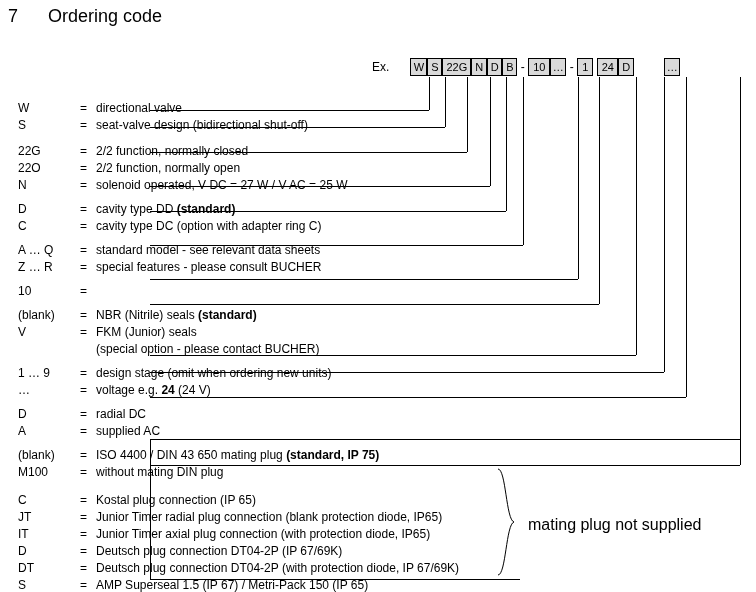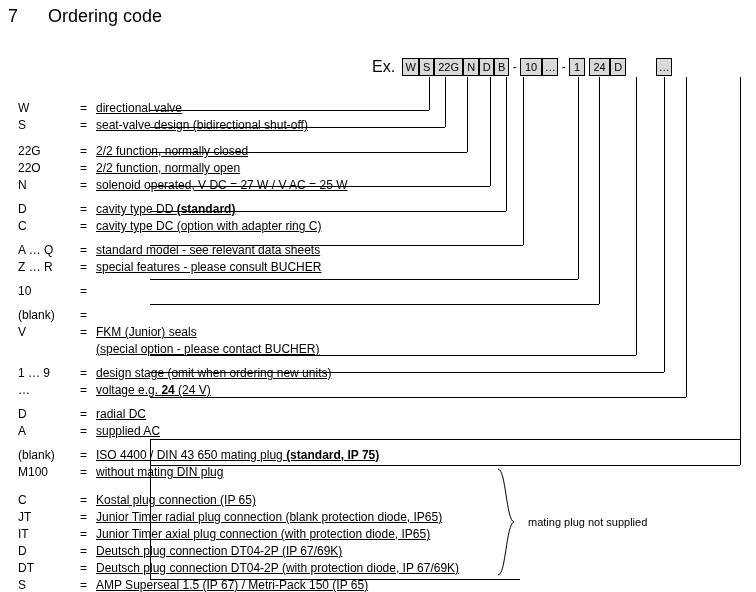--- a/index.html
+++ b/index.html
@@ -41,22 +41,22 @@
   
   .ex-row {
     position: absolute;
     left: 372px;
     top: 58px;
     display: flex;
     align-items: center;
     font-size: 12px;
   }
   .ex-label {
-    margin-right: 7px;
-    font-size: 16px;
+    margin-right: 21px;
+    font-size: 12px;
   }
   .code-box {
     border: 1px solid #000;
     background: #d9d9d9;
     height: 18px;
     min-width: 15px;
     display: flex;
     align-items: center;
     justify-content: center;
     font-size: 11px;
@@ -94,21 +94,20 @@
     flex: 0 0 62px;
     white-space: nowrap;
   }
   .leq {
     width: 16px;
     flex: 0 0 16px;
   }
   .lval {
     flex: 1 1 auto;
     white-space: nowrap;
-    text-decoration: underline;
   }
   .lval b {
     font-weight: bold;
   }
   .spacer-2 { height: 9px; }
   .spacer-3 { height: 7px; }
 
   
   .vline {
     position: absolute;
@@ -121,21 +120,21 @@
     background: #000;
   }
 
   
   .brace {
     position: absolute;
     font-size: 12px;
   }
   .note {
     position: absolute;
-    font-size: 11px;
+    font-size: 16px;
     white-space: nowrap;
   }
 </style>
 </head>
 <body>
 
 <div class="page">
 
   <div class="title-row">
     <span class="title-num">7</span>
@@ -269,20 +268,21 @@
     <div class="lrow">
       <span class="lkey">10</span>
       <span class="leq">=</span>
     </div>
 
     <div class="spacer-3"></div>
 
     <div class="lrow">
       <span class="lkey">(blank)</span>
       <span class="leq">=</span>
+      <span class="lval">NBR (Nitrile) seals  <b>(standard)</b></span>
     </div>
     <div class="lrow">
       <span class="lkey">V</span>
       <span class="leq">=</span>
       <span class="lval">FKM (Junior) seals</span>
     </div>
     <div class="lrow">
       <span class="lkey"></span>
       <span class="leq"></span>
       <span class="lval">(special option - please contact BUCHER)</span>

